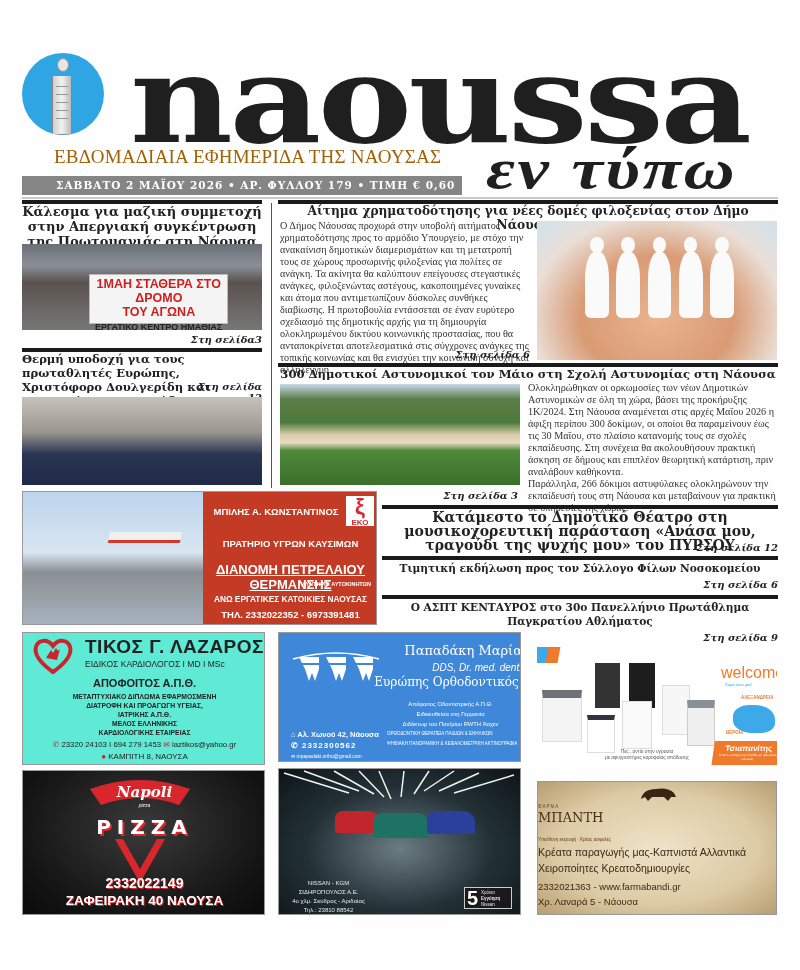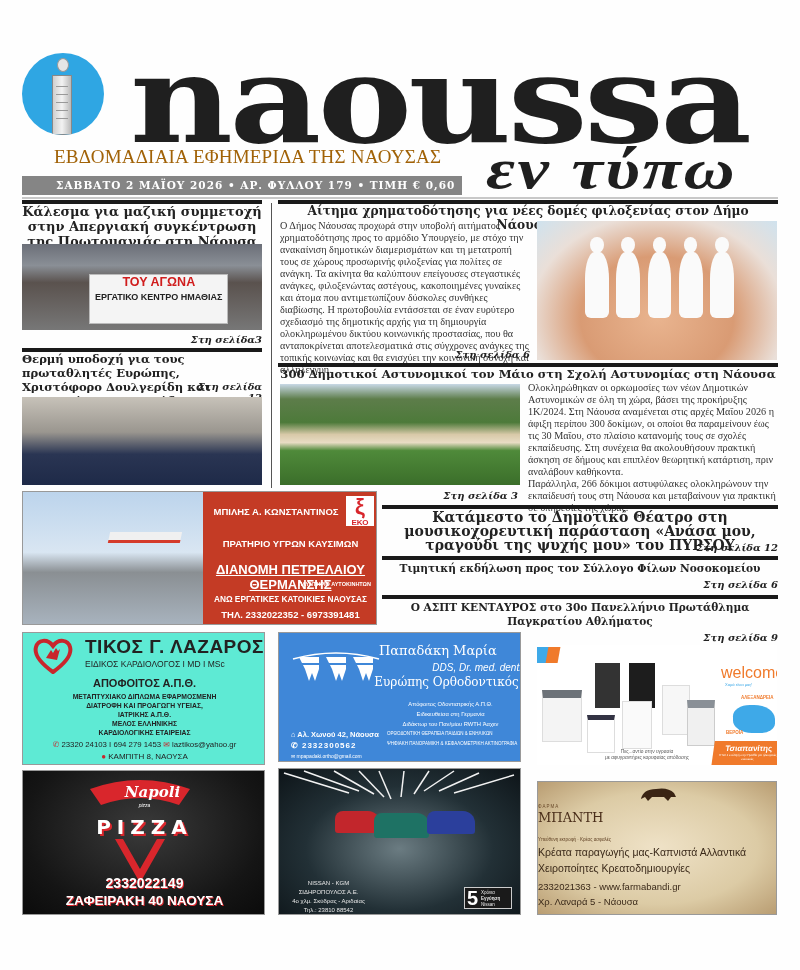--- a/index.html
+++ b/index.html
@@ -67,20 +67,21 @@
 
 <div class="abs thick-rule" style="left:22px;top:200px;width:240px;"></div>
 <div class="abs thick-rule" style="left:278px;top:200px;width:500px;"></div>
 <div class="abs vrule" style="left:271px;top:203px;height:285px;"></div>
 
 <div class="abs" style="left:22px;top:204px;width:240px;">
   <div class="headline" style="font-size:13px;line-height:15px;">Κάλεσμα για μαζική συμμετοχή στην Απεργιακή συγκέντρωση της Πρωτομαγιάς στη Νάουσα</div>
 </div>
 <div class="abs photo ph-protest" style="left:22px;top:244px;width:240px;height:86px;">
   <div class="banner">
+    <div class="l1">1ΜΑΗ ΣΤΑΘΕΡΑ ΣΤΟ ΔΡΟΜΟ</div>
     <div class="l2">ΤΟΥ ΑΓΩΝΑ</div>
     <div class="l3">ΕΡΓΑΤΙΚΟ ΚΕΝΤΡΟ ΗΜΑΘΙΑΣ</div>
 
   </div>
 </div>
 <div class="abs see-page" style="left:22px;top:334px;width:240px;text-align:right;">Στη σελίδα3</div>
 <div class="abs thick-rule" style="left:22px;top:348px;width:240px;"></div>
 
 <div class="abs" style="left:22px;top:352px;width:240px;font-family:'DejaVu Serif',serif;font-weight:bold;font-size:11.6px;line-height:14px;color:#222;">Θερμή υποδοχή για τους πρωταθλητές Ευρώπης, Χριστόφορο Δουλγερίδη και Παναγιώτη Δημητριάδη</div>
 <div class="abs see-page" style="left:190px;top:381px;width:72px;text-align:right;">Στη σελίδα 12</div>
@@ -163,21 +164,21 @@
 <div class="abs ad dent" style="left:278px;top:632px;width:243px;height:130px;">
   <svg style="position:absolute;left:12px;top:16px;" width="90" height="34" viewBox="0 0 90 34">
     <path d="M2 10 Q45 -2 88 10" fill="none" stroke="#fff" stroke-width="1.5"></path>
     <g fill="#fff">
       <path d="M8 8 h20 v12 l-4 12 l-3 -8 l-3 8 l-4 -12z"></path>
       <path d="M35 8 h20 v12 l-4 12 l-3 -8 l-3 8 l-4 -12z"></path>
       <path d="M62 8 h20 v12 l-4 12 l-3 -8 l-3 8 l-4 -12z"></path>
     </g>
     <rect x="0" y="14" width="90" height="2" fill="#3f87d8"></rect>
   </svg>
-  <div style="position:absolute;left:100px;top:10px;width:143px;text-align:left;font-size:13px;font-family:'DejaVu Serif',serif;">Παπαδάκη Μαρία</div>
+  <div style="position:absolute;left:100px;top:10px;width:143px;text-align:right;font-size:13px;font-family:'DejaVu Serif',serif;">Παπαδάκη Μαρία</div>
   <div style="position:absolute;left:100px;top:29px;width:143px;text-align:right;font-size:10px;font-style:italic;">DDS, Dr. med. dent.</div>
   <div style="position:absolute;left:92px;top:42px;width:151px;text-align:center;font-size:12px;font-family:'DejaVu Serif',serif;">Ευρώπης Ορθοδοντικός</div>
   <div style="position:absolute;left:100px;top:66px;width:143px;text-align:center;font-size:5.8px;line-height:10px;">
     <div>Απόφοιτος Οδοντιατρικής Α.Π.Θ.</div>
     <div>Ειδικευθείσα στη Γερμανία</div>
     <div>Διδάκτωρ του Παν/μίου RWTH Άαχεν</div>
   </div>
   <div style="position:absolute;left:12px;top:97px;font-size:7.5px;font-weight:bold;">
     <span>⌂</span> <span>Αλ. Χωνού 42, Νάουσα</span>
   </div>
@@ -214,21 +215,21 @@
     <div style="font-size:8px;font-weight:bold;margin-top:3px;">Τσιαπανίτης</div>
     <div style="font-size:3px;">Η Νο 1 επιλογή στην Ημαθία για ηλεκτρικές συσκευές</div>
   </div>
 </div>
 
 <div class="abs ad pizza" style="left:22px;top:770px;width:243px;height:145px;">
   <svg style="position:absolute;left:62px;top:8px;" width="110" height="110" viewBox="0 0 110 110">
     <path d="M5 10 Q55 -8 105 10 L94 26 Q55 12 16 26 Z" fill="#d9262c"></path>
     <path d="M30 60 L55 104 L80 60 L72 60 L55 90 L38 60 Z" fill="#d9262c"></path>
   </svg>
-  <div style="position:absolute;left:8px;top:12px;width:243px;font-family:'DejaVu Serif',serif;font-style:italic;font-weight:bold;font-size:15px;">Napoli</div>
+  <div style="position:absolute;left:0;top:12px;width:243px;font-family:'DejaVu Serif',serif;font-style:italic;font-weight:bold;font-size:15px;">Napoli</div>
   <div style="position:absolute;left:0;top:31px;width:243px;font-size:5px;font-style:italic;">pizza</div>
   <div style="position:absolute;left:0;top:44px;width:243px;font-family:'DejaVu Sans',sans-serif;font-weight:bold;font-size:20px;letter-spacing:6px;color:#fff;text-shadow:2px 2px 0 #d9262c;">PIZZA</div>
   <div style="position:absolute;left:0;top:104px;width:243px;font-weight:bold;font-size:14px;text-shadow:1px 1px 0 #d9262c;">2332022149</div>
   <div style="position:absolute;left:0;top:122px;width:243px;font-weight:bold;font-size:13.5px;text-shadow:1px 1px 0 #d9262c;">ΖΑΦΕΙΡΑΚΗ 40 ΝΑΟΥΣΑ</div>
 </div>
 
 <div class="abs ad nissan" style="left:278px;top:768px;width:243px;height:147px;">
   <svg style="position:absolute;left:0;top:0;" width="243" height="40" viewBox="0 0 243 40">
     <g stroke="#f2f2f2" stroke-width="1.5">
       <line x1="5" y1="4" x2="70" y2="24"></line>

